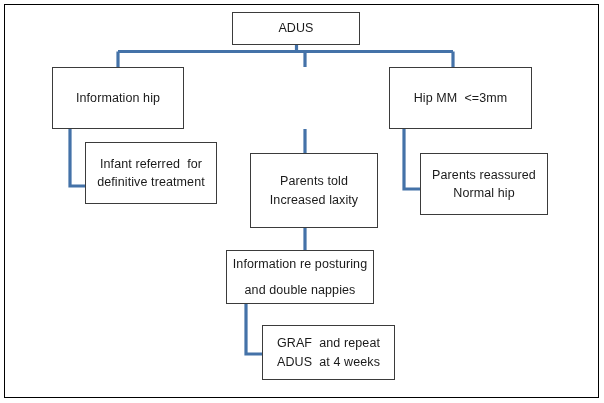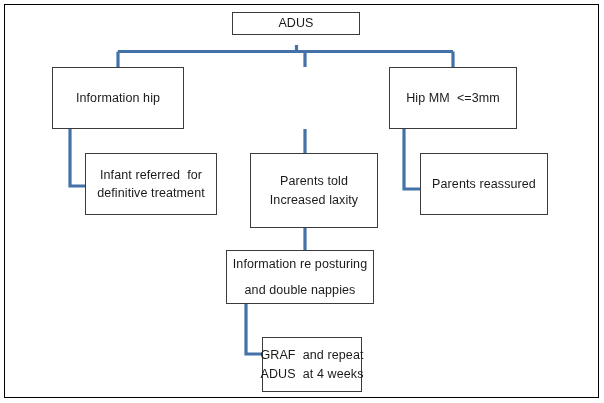--- a/index.html
+++ b/index.html
@@ -64,50 +64,51 @@
       <path d="M 305 51.5 L 305 67"></path>
       <path d="M 453 51.5 L 453 67"></path>
       <path d="M 70 129 L 70 186 L 85 186"></path>
       <path d="M 305 129 L 305 153"></path>
       <path d="M 404 129 L 404 189 L 420 189"></path>
       <path d="M 305 218 L 305 250"></path>
       <path d="M 246 304 L 246 354 L 262 354"></path>
     </g>
   </svg>
 
-  <div class="node" style="left:232px; top:12px; width:128px; height:23px;">
+  <div class="node" style="left:232px; top:12px; width:128px; height:33px;">
     <span class="line">ADUS</span>
   </div>
 
   <div class="node" style="left:52px; top:67px; width:132px; height:62px;">
     <span class="line">Information hip</span>
   </div>
 
 
-  <div class="node" style="left:389px; top:67px; width:128px; height:62px;">
+  <div class="node" style="left:389px; top:67px; width:143px; height:62px;">
     <span class="line">Hip MM  &lt;=3mm</span>
   </div>
 
-  <div class="node" style="left:85px; top:153px; width:132px; height:62px;">
+  <div class="node" style="left:85px; top:142px; width:132px; height:62px;">
     <span class="line">Infant referred  for</span>
     <span class="line">definitive treatment</span>
   </div>
 
   <div class="node" style="left:250px; top:153px; width:128px; height:75px;">
     <span class="line">Parents told</span>
     <span class="line">Increased laxity</span>
   </div>
 
   <div class="node" style="left:420px; top:153px; width:128px; height:62px;">
     <span class="line">Parents reassured</span>
+    <span class="line">Normal hip</span>
   </div>
 
   <div class="node" style="left:226px; top:250px; width:148px; height:54px;gap:7px;">
     <span class="line">Information re posturing</span>
     <span class="line">and double nappies</span>
   </div>
 
-  <div class="node" style="left:262px; top:337px; width:100px; height:55px;">
+  <div class="node" style="left:262px; top:325px; width:133px; height:55px;">
     <span class="line">GRAF  and repeat</span>
     <span class="line">ADUS  at 4 weeks</span>
   </div>
 
 </div>
 
 </body></html>

